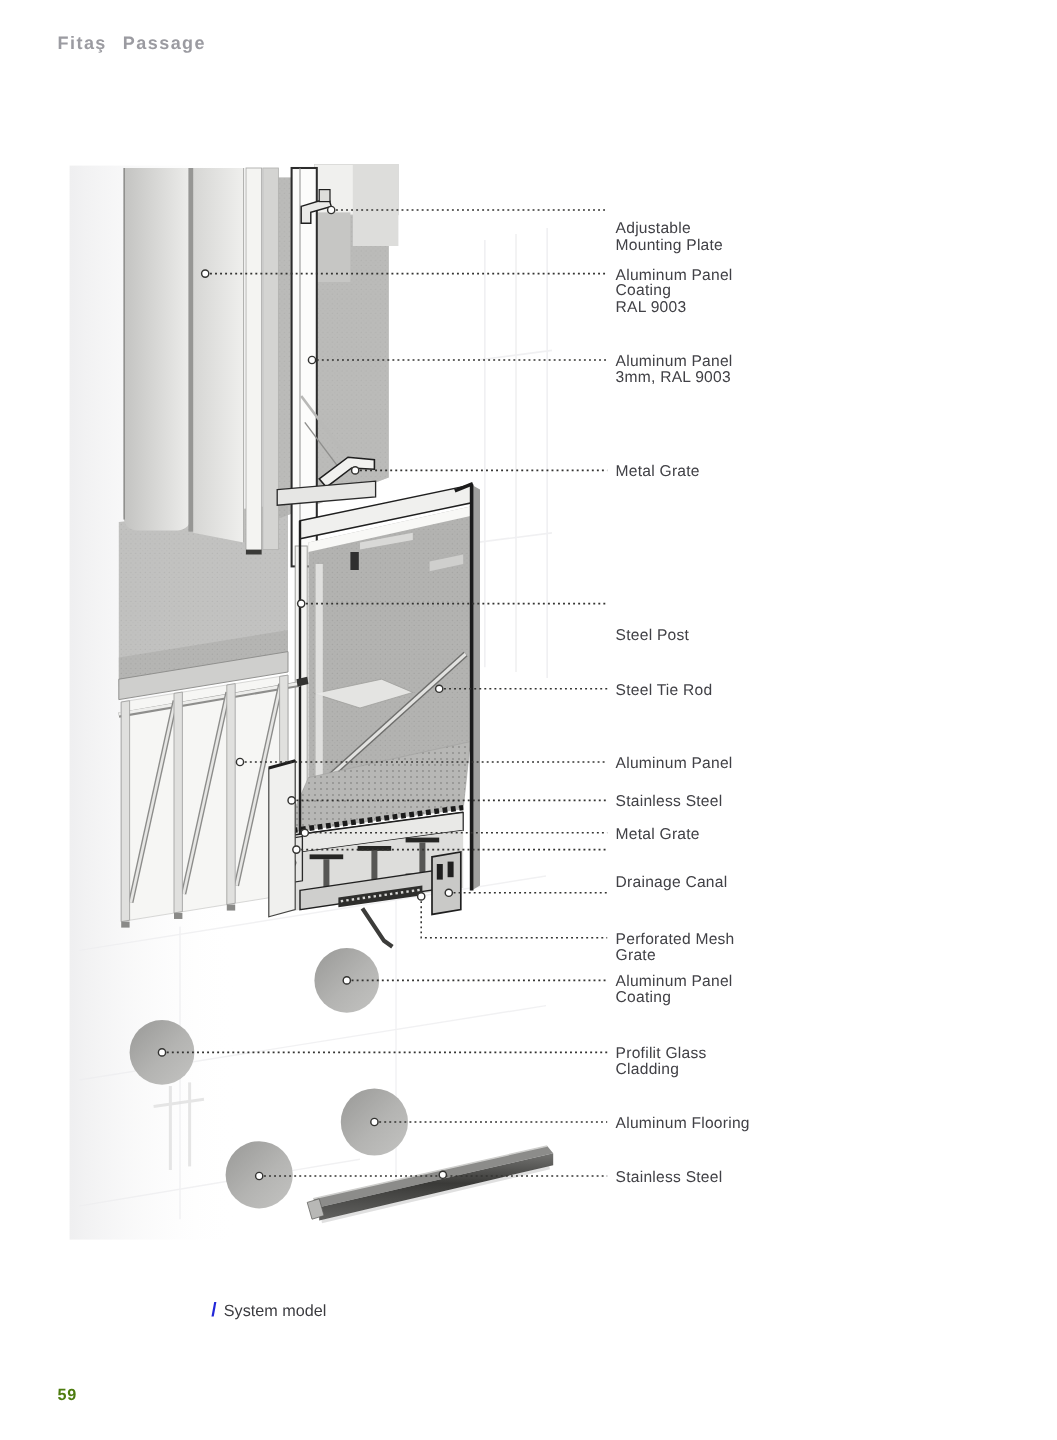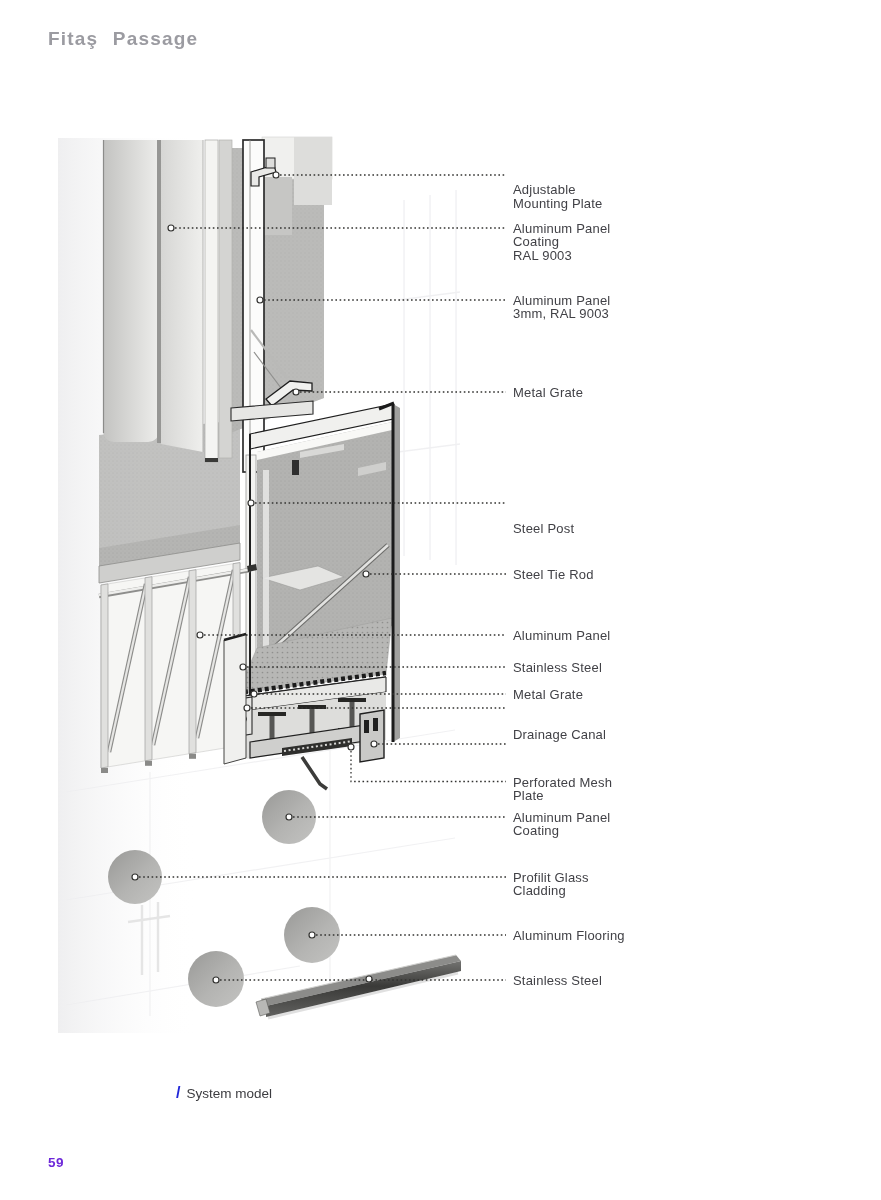--- a/index.html
+++ b/index.html
@@ -2,25 +2,25 @@
 <html><head>
 <meta charset="utf-8">
 <style>
   html,body{margin:0;padding:0;background:#ffffff;}
   #page{
     position:relative;width:881px;height:1200px;background:#ffffff;overflow:hidden;
     font-family:"Liberation Sans", sans-serif;
   }
   .header{
     position:absolute;left:48px;top:28px;
-    font-size:19px;font-weight:700;color:#9b9ba1;letter-spacing:1.2px;word-spacing:8px;
+    font-size:15px;font-weight:700;color:#9b9ba1;letter-spacing:1.2px;word-spacing:8px;
   }
   .pagenum{
     position:absolute;left:48px;top:1155px;
-    font-size:13.5px;font-weight:700;color:#6d28d9;letter-spacing:.5px;
+    font-size:13.5px;font-weight:700;color:#4d7c0f;letter-spacing:.5px;
   }
   .caption{
     position:absolute;left:176px;top:1048px;font-size:13.5px;color:#3c3c40;font-weight:400;margin-top:36px;
   }
   .caption .slash{color:#2227d8;font-weight:700;font-size:16px;margin-right:6px;}
   .callout{
     position:absolute;left:513px;width:170px;
     font-size:13px;line-height:13.6px;color:#414146;font-weight:400;
     letter-spacing:.2px;white-space:pre-line;
   }
@@ -272,21 +272,21 @@
   <div class="callout" style="top:293.5px">Aluminum Panel
 3mm, RAL 9003</div>
   <div class="callout" style="top:385.5px">Metal Grate</div>
   <div class="callout" style="top:522px">Steel Post</div>
   <div class="callout" style="top:567.5px">Steel Tie Rod</div>
   <div class="callout" style="top:628.5px">Aluminum Panel</div>
   <div class="callout" style="top:660.5px">Stainless Steel</div>
   <div class="callout" style="top:687.5px">Metal Grate</div>
   <div class="callout" style="top:728px">Drainage Canal</div>
   <div class="callout" style="top:775.5px">Perforated Mesh
-Plate</div>
+Grate</div>
   <div class="callout" style="top:810.5px">Aluminum Panel
 Coating</div>
   <div class="callout" style="top:870.5px">Profilit Glass
 Cladding</div>
   <div class="callout" style="top:928.5px">Aluminum Flooring</div>
   <div class="callout" style="top:973.5px">Stainless Steel</div>
 
   <div class="caption">
     <span class="slash">/</span><span>System model</span>
   </div>

